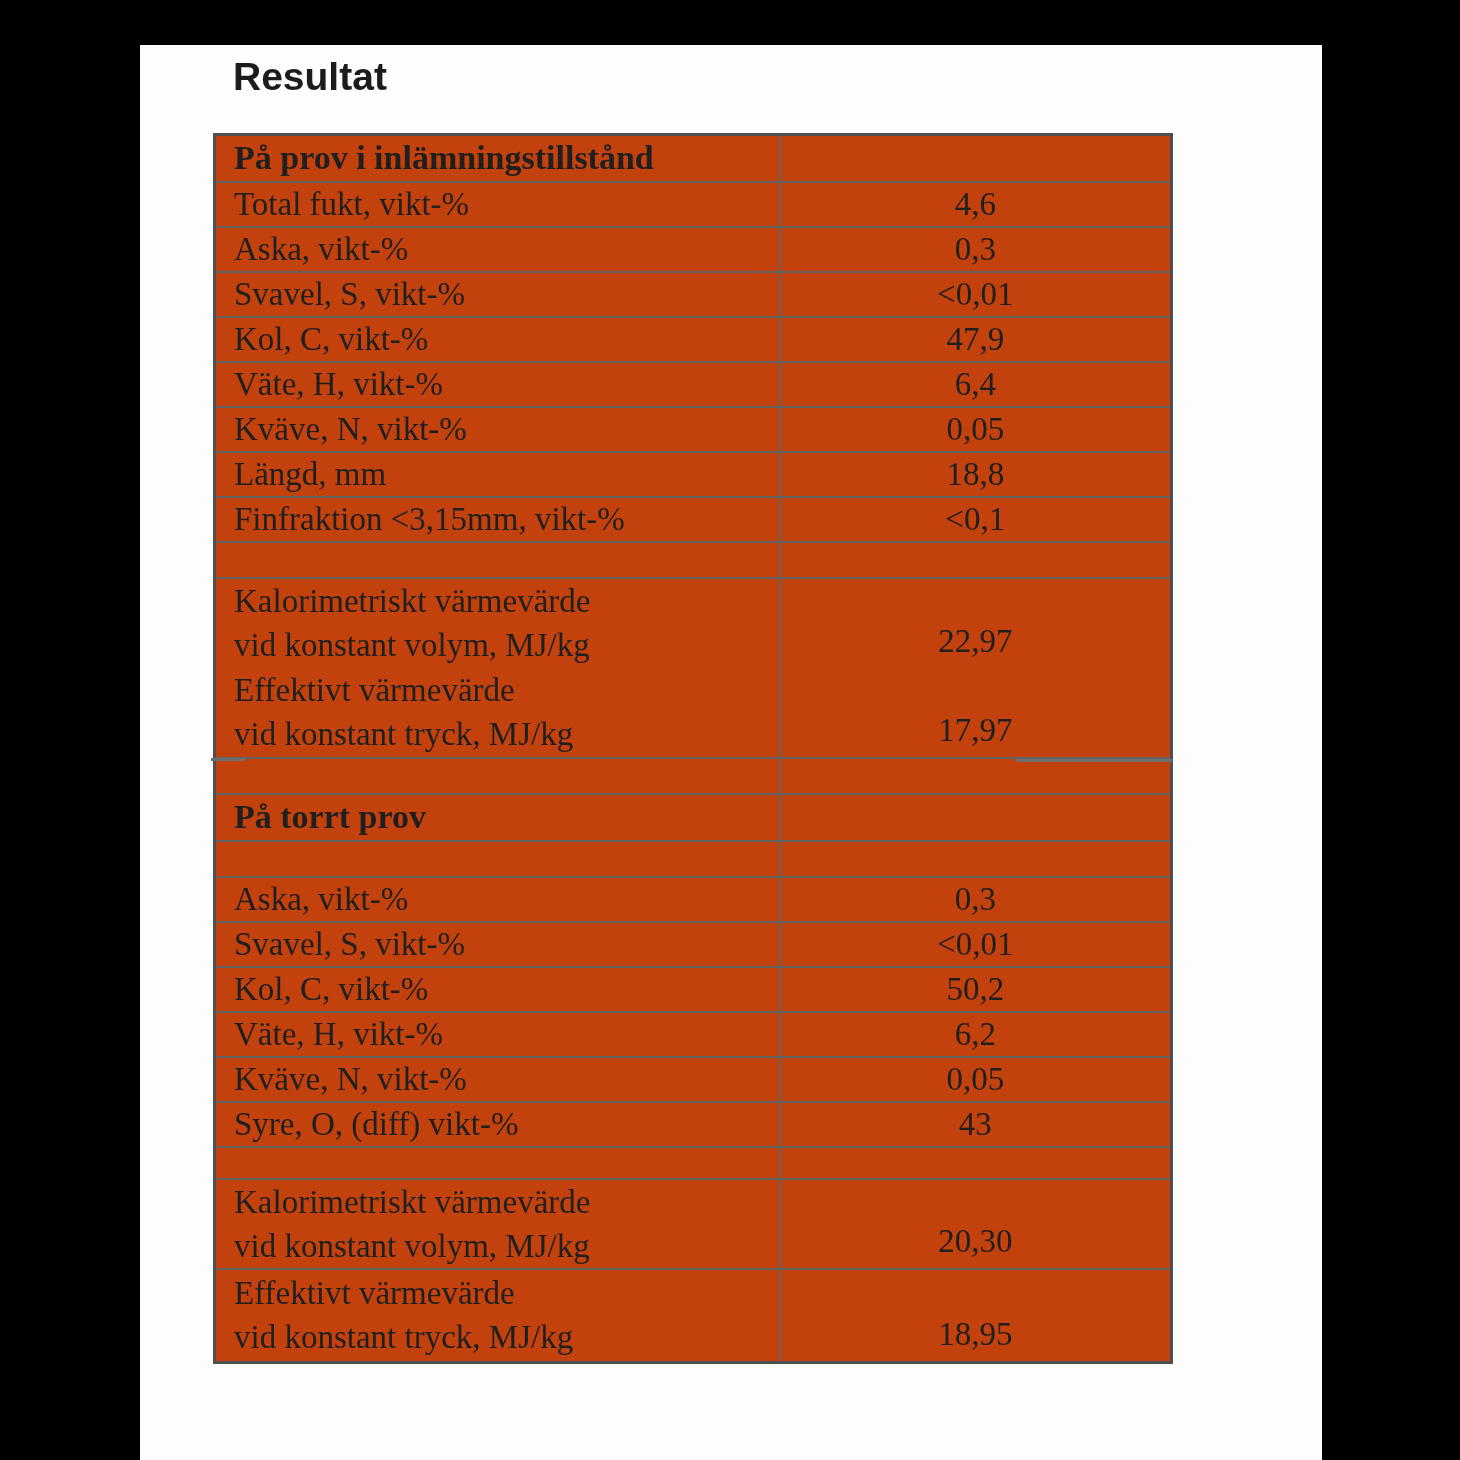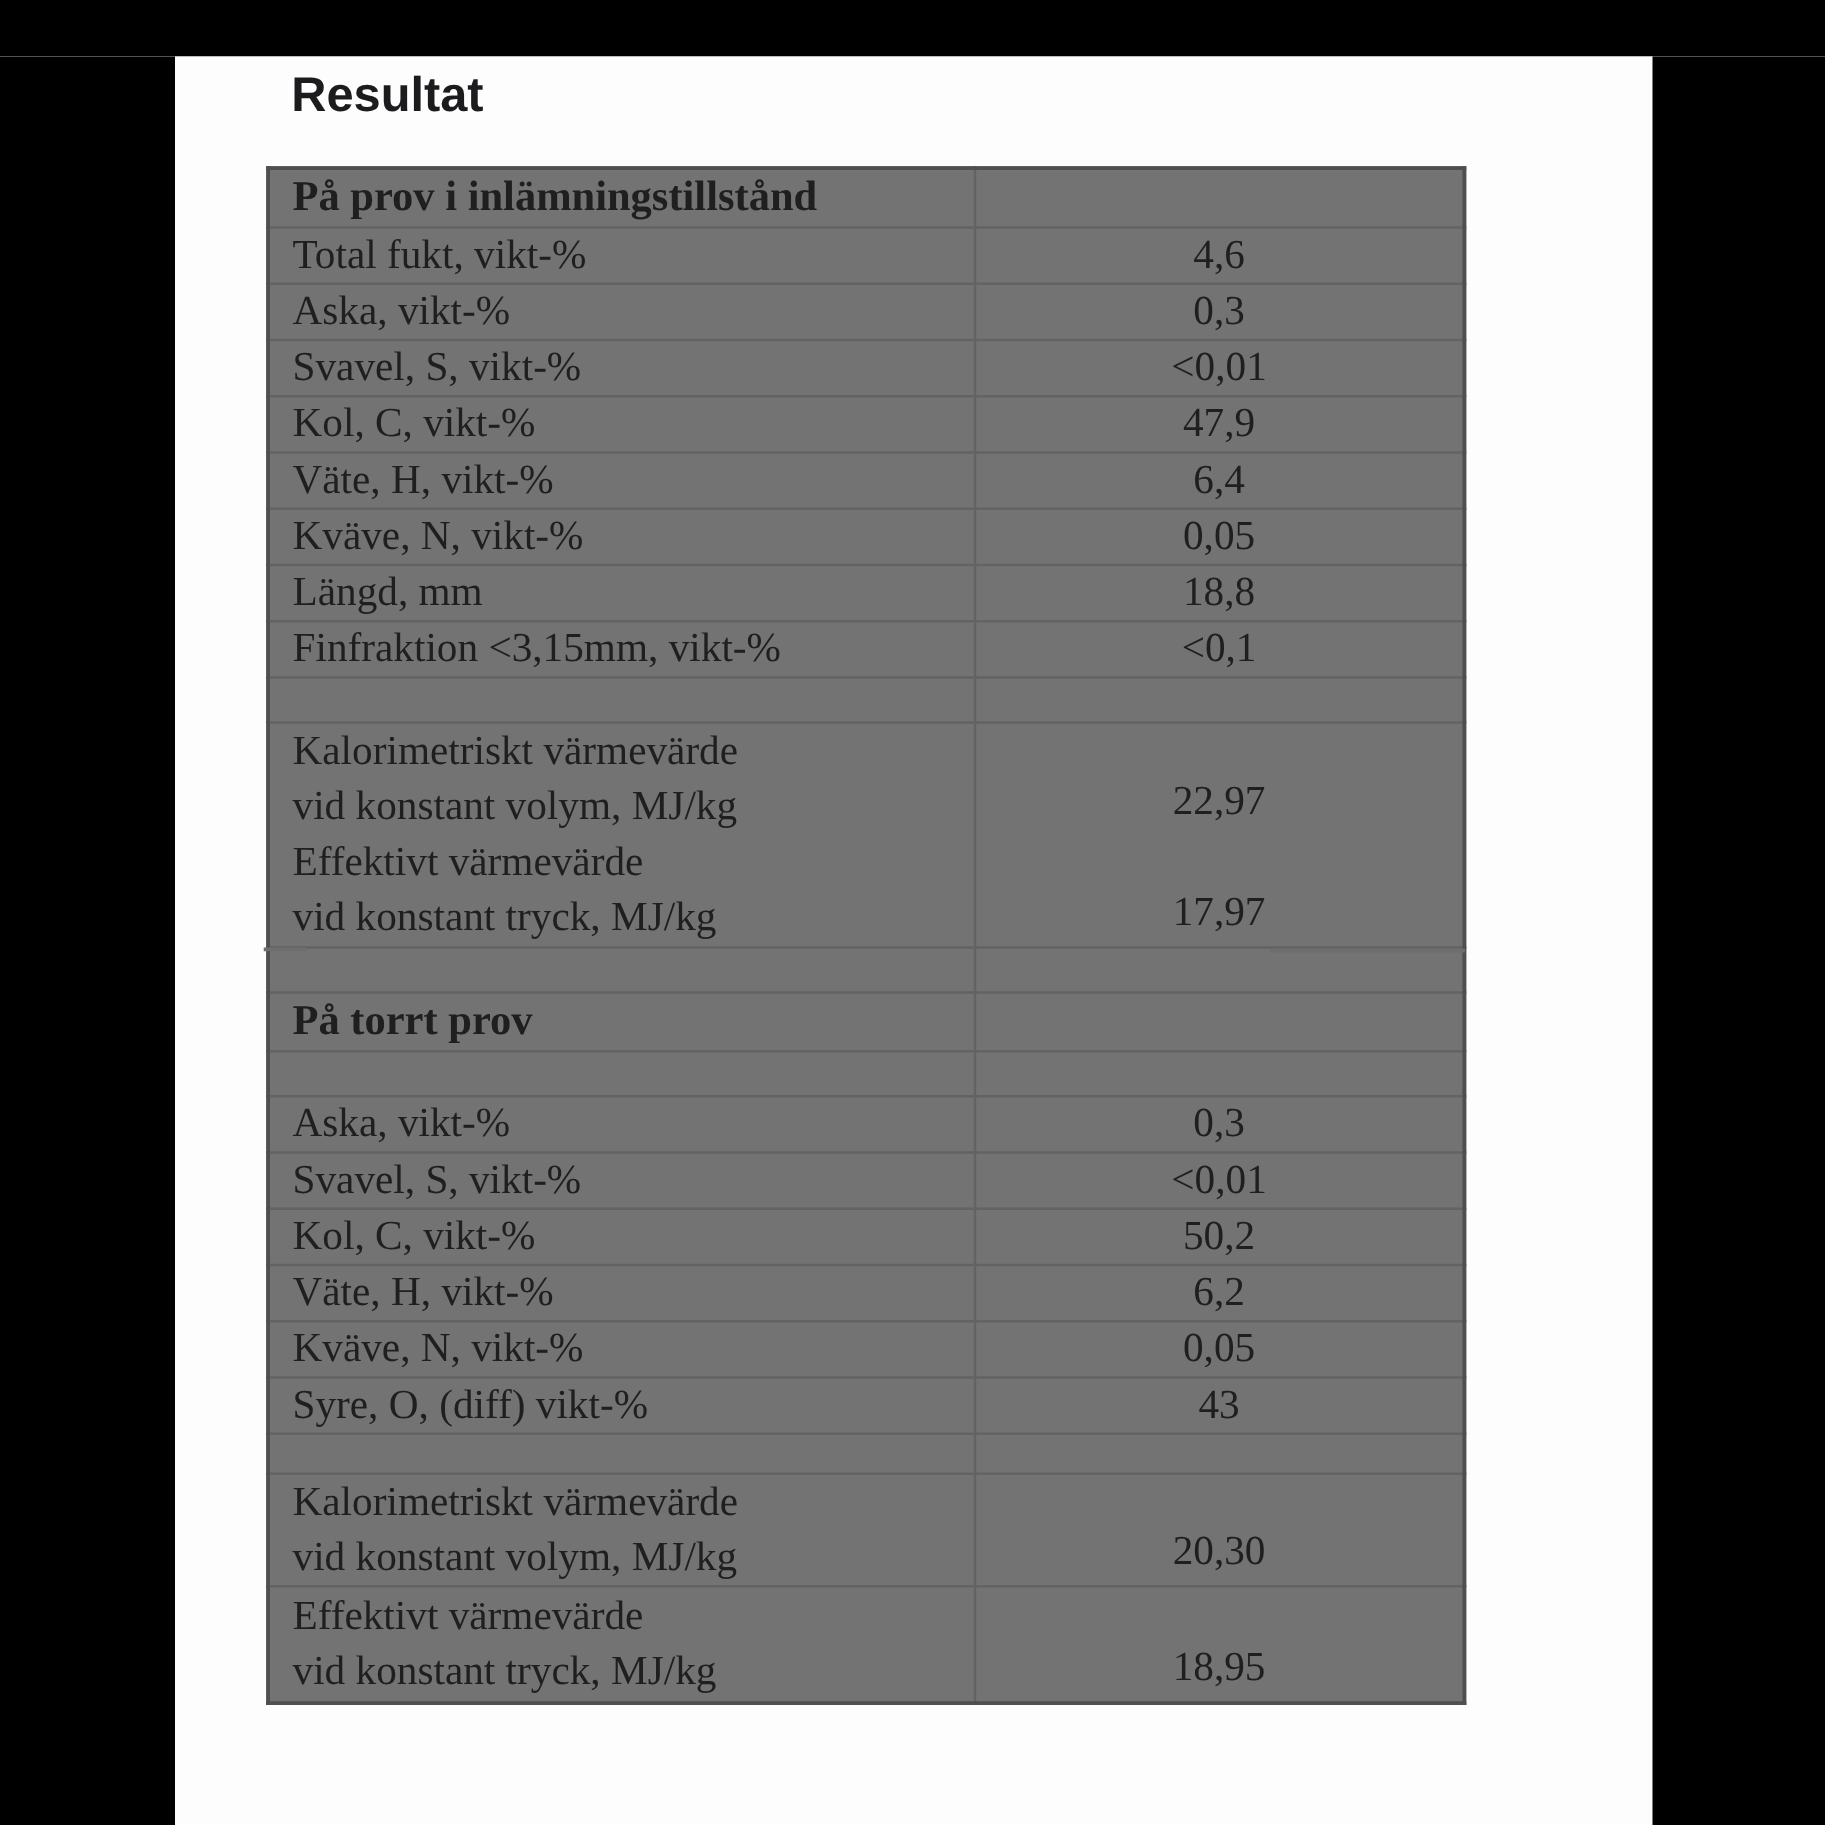--- a/index.html
+++ b/index.html
@@ -27,21 +27,21 @@
     letter-spacing: 0px;
   }
 
   .table-wrap { position: absolute; left: 213px; top: 88px; width: 957px; }
 
   table.results {
     border-collapse: collapse;
     table-layout: fixed;
     width: 957px;
     border: 3px solid #4f4f4f;
-    background: #737373;
+    background: #c2410c;
   }
   col.c1 { width: 565px; }
   col.c2 { width: 392px; }
 
   td {
     border: 2px solid #636363;
     font-size: 33px;
     color: #1f1f1f;
     vertical-align: middle;
     overflow: hidden;

